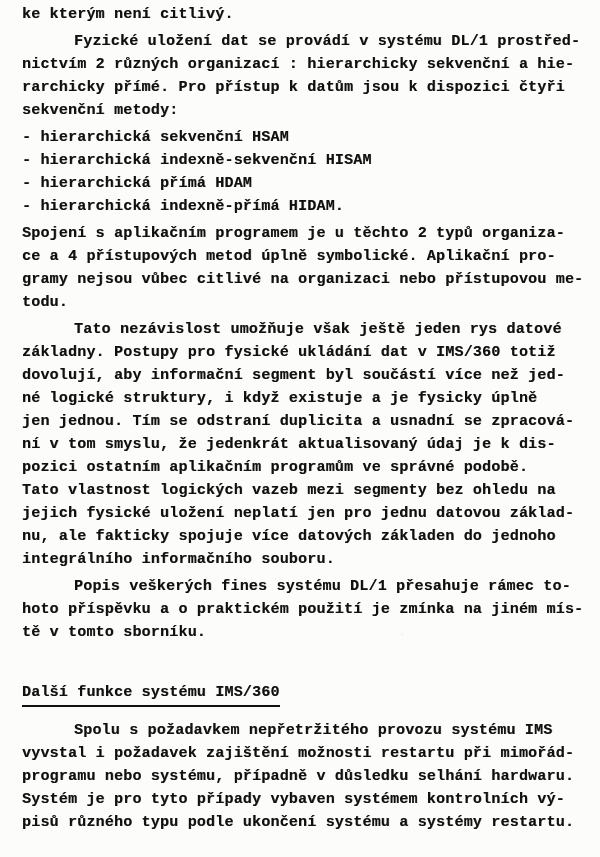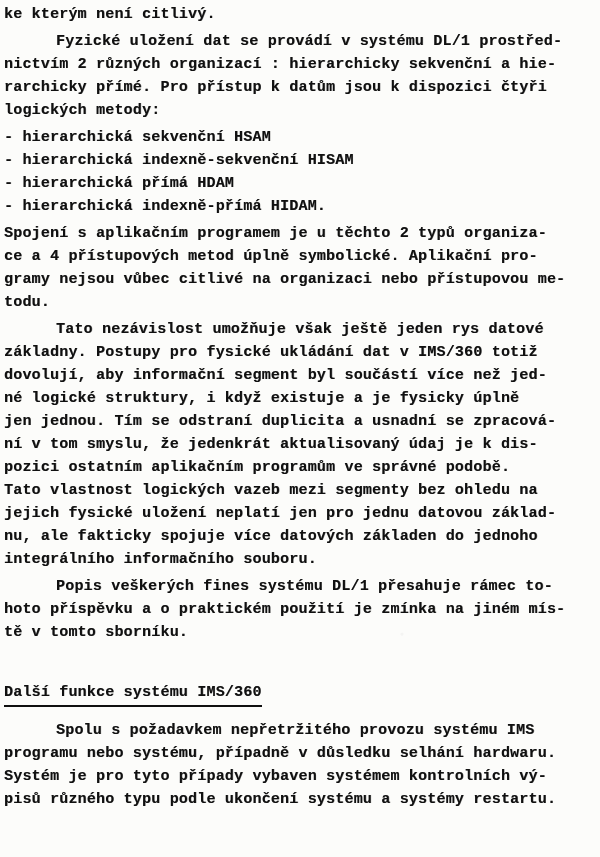--- a/index.html
+++ b/index.html
@@ -9,21 +9,21 @@
   }
   .page {
     position: relative;
     box-sizing: border-box;
     width: 600px;
     height: 857px;
     background:
       radial-gradient(circle at 18% 32%, rgba(0,0,0,0.03) 0 1px, transparent 2px),
       radial-gradient(circle at 67% 74%, rgba(0,0,0,0.03) 0 1px, transparent 2px),
       #fcfcfa;
-    padding: 3px 6px 0 4px;
+    padding: 3px 6px 0 22px;
     overflow: hidden;
     font-family: "Liberation Mono", "DejaVu Sans Mono", monospace;
     font-size: 15px;
     font-weight: 700;
     line-height: 23px;
     color: #101010;
     letter-spacing: 0.2px;
     text-shadow: 0.4px 0.4px 0 rgba(15,15,15,0.5);
   }
   .line {
@@ -45,21 +45,21 @@
 <body>
 
 <div class="page">
 
   <div class="line">ke kterým není citlivý.</div>
 
   <div class="para">
     <div class="line indent">Fyzické uložení dat se provádí v systému DL/1 prostřed-</div>
     <div class="line">nictvím 2 různých organizací : hierarchicky sekvenční a hie-</div>
     <div class="line">rarchicky přímé. Pro přístup k datům jsou k dispozici čtyři</div>
-    <div class="line">logických metody:</div>
+    <div class="line">sekvenční metody:</div>
   </div>
 
   <div class="list">
     <div class="line">- hierarchická sekvenční HSAM</div>
     <div class="line">- hierarchická indexně-sekvenční HISAM</div>
     <div class="line">- hierarchická přímá HDAM</div>
     <div class="line">- hierarchická indexně-přímá HIDAM.</div>
   </div>
 
   <div class="para">
@@ -88,18 +88,19 @@
     <div class="line">hoto příspěvku a o praktickém použití je zmínka na jiném mís-</div>
     <div class="line">tě v tomto sborníku.</div>
   </div>
 
   <div class="heading-block">
     <span class="heading-underline">Další funkce systému IMS/360</span>
   </div>
 
   <div class="para para-after-heading">
     <div class="line indent">Spolu s požadavkem nepřetržitého provozu systému IMS</div>
+    <div class="line">vyvstal i požadavek zajištění možnosti restartu při mimořád-</div>
     <div class="line">programu nebo systému, případně v důsledku selhání hardwaru.</div>
     <div class="line">Systém je pro tyto případy vybaven systémem kontrolních vý-</div>
     <div class="line">pisů různého typu podle ukončení systému a systémy restartu.</div>
   </div>
 
 </div>
 
 </body></html>

